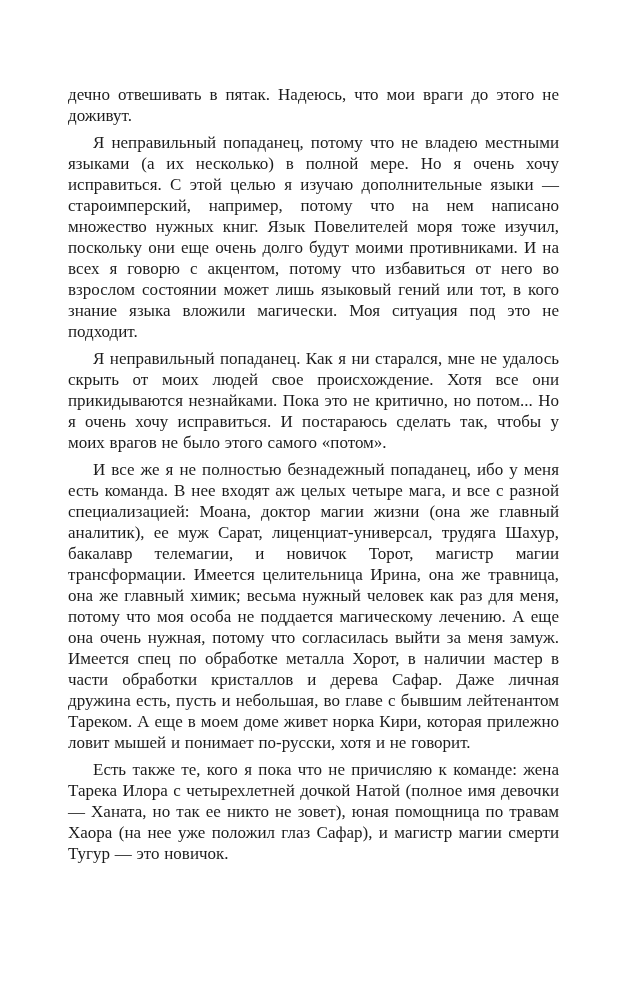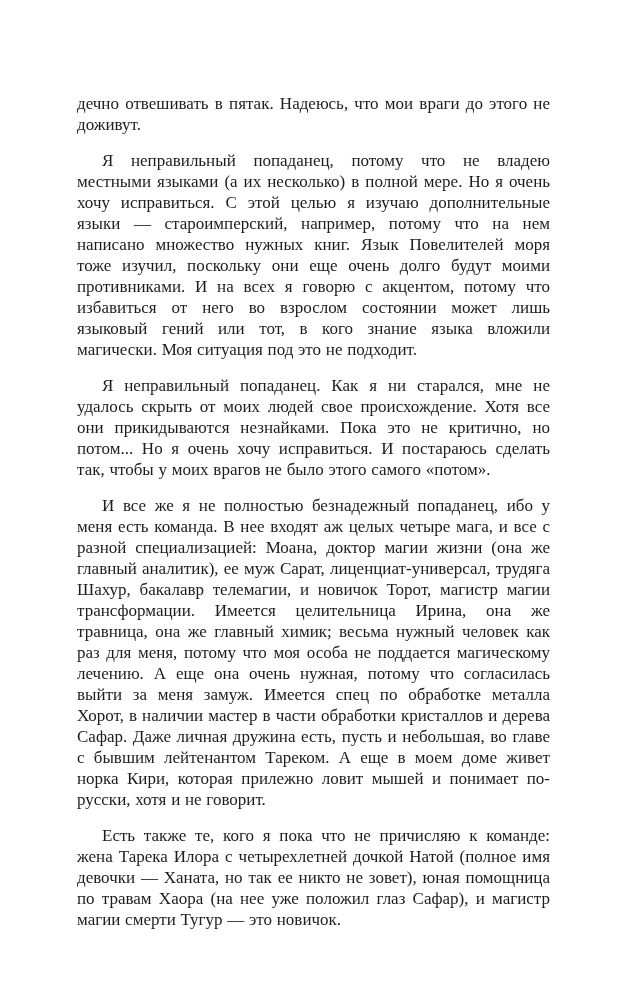--- a/index.html
+++ b/index.html
@@ -21,21 +21,21 @@
     font-family: "Liberation Serif", "DejaVu Serif", serif;
     font-size: 17px;
     line-height: 21px;
     color: #1c1c1c;
     text-align: justify;
     hyphens: auto;
     -webkit-hyphens: auto;
     word-spacing: 0.5px;
   }
   .text-block p {
-    margin: 15px;
+    margin: 6px;
     padding: 0;
     text-indent: 25px;
   }
   .text-block p.continuation {
     text-indent: 0;
   }
 </style>
 </head>
 <body>
 

